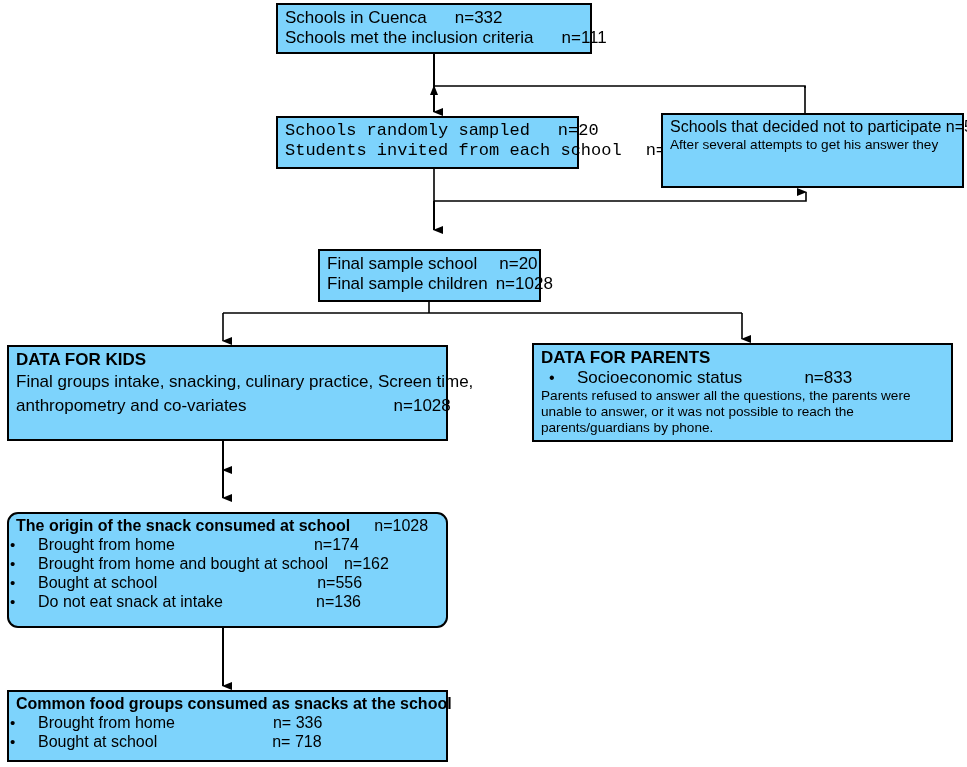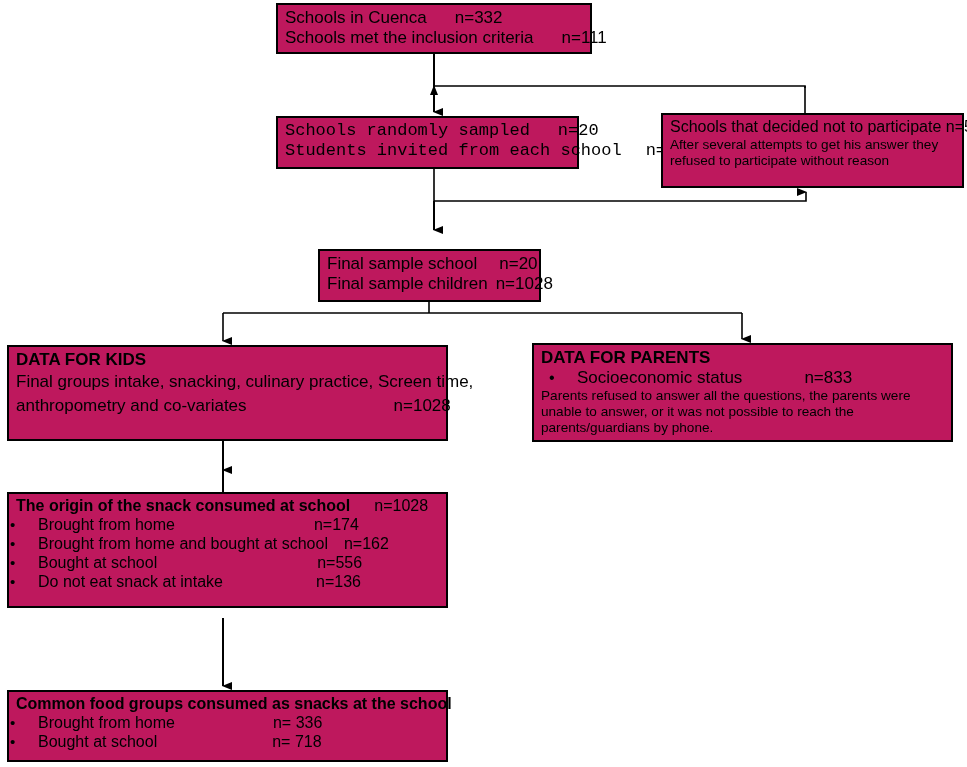--- a/index.html
+++ b/index.html
@@ -22,21 +22,21 @@
     position: absolute;
     left: 0;
     top: 0;
     width: 967px;
     height: 767px;
   }
   .node {
     position: absolute;
     box-sizing: border-box;
     border: 2px solid #000000;
-    background: #be185d;
+    background: #7dd3fc;
     padding: 3px 6px 3px 7px;
     line-height: 1.18;
     z-index: 5;
   }
   .line {
     white-space: nowrap;
     display: block;
   }
   .ttl {
     font-weight: bold;
@@ -57,21 +57,21 @@
     font-size: 0.95em;
   }
   .sp { display: inline-block; }
   
   #node-schools-cuenca  { left: 276px; top: 3px;   width: 316px; height: 51px; }
   #node-random-sampled  { left: 276px; top: 116px; width: 303px; height: 53px; font-family: Liberation Mono, monospace; }
   #node-not-participate { left: 661px; top: 113px; width: 303px; height: 75px; }
   #node-final-sample    { left: 318px; top: 234px; width: 223px; height: 53px; margin-top: 15px; }
   #node-data-kids       { left: 7px;   top: 345px; width: 441px; height: 96px; }
   #node-data-parents    { left: 532px; top: 343px; width: 421px; height: 99px; }
-  #node-snack-origin    { left: 7px;   top: 492px; width: 441px; height: 116px; }
+  #node-snack-origin    { left: 7px;   top: 512px; width: 441px; height: 116px; border-radius: 11px; }
   #node-common-food     { left: 7px;   top: 690px; width: 441px; height: 72px; }
 </style>
 </head>
 <body>
 
 <div id="flowchart">
 
   <svg class="svg-layer" viewBox="0 0 967 767" xmlns="http://www.w3.org/2000/svg">
     <defs>
       <marker id="arrowdown" markerWidth="10" markerHeight="10" refX="5" refY="9" orient="auto" markerUnits="userSpaceOnUse">
@@ -114,21 +114,20 @@
   </div>
 
   <div class="node" id="node-random-sampled">
     <span class="line sz17"><span>Schools randomly sampled</span><span class="sp" style="width:28px"></span><span>n=20</span></span>
     <span class="line sz17"><span>Students invited from each school</span><span class="sp" style="width:24px"></span><span>n=90</span></span>
   </div>
 
   <div class="node" id="node-not-participate">
     <span class="line sz16">Schools that decided not to participate n=5</span>
     <span class="line sz14">After several attempts to get his answer they</span>
-    <span class="line sz14">refused to participate without reason</span>
   </div>
 
   <div class="node" id="node-final-sample">
     <span class="line sz17"><span>Final sample school</span><span class="sp" style="width:22px"></span><span>n=20</span></span>
     <span class="line sz17"><span>Final sample children</span><span class="sp" style="width:8px"></span><span>n=1028</span></span>
   </div>
 
   <div class="node" id="node-data-kids">
     <span class="line sz17 ttl">DATA FOR KIDS</span>
     <span class="line sz17" style="line-height:1.42">Final groups intake, snacking, culinary practice, Screen time,</span>

